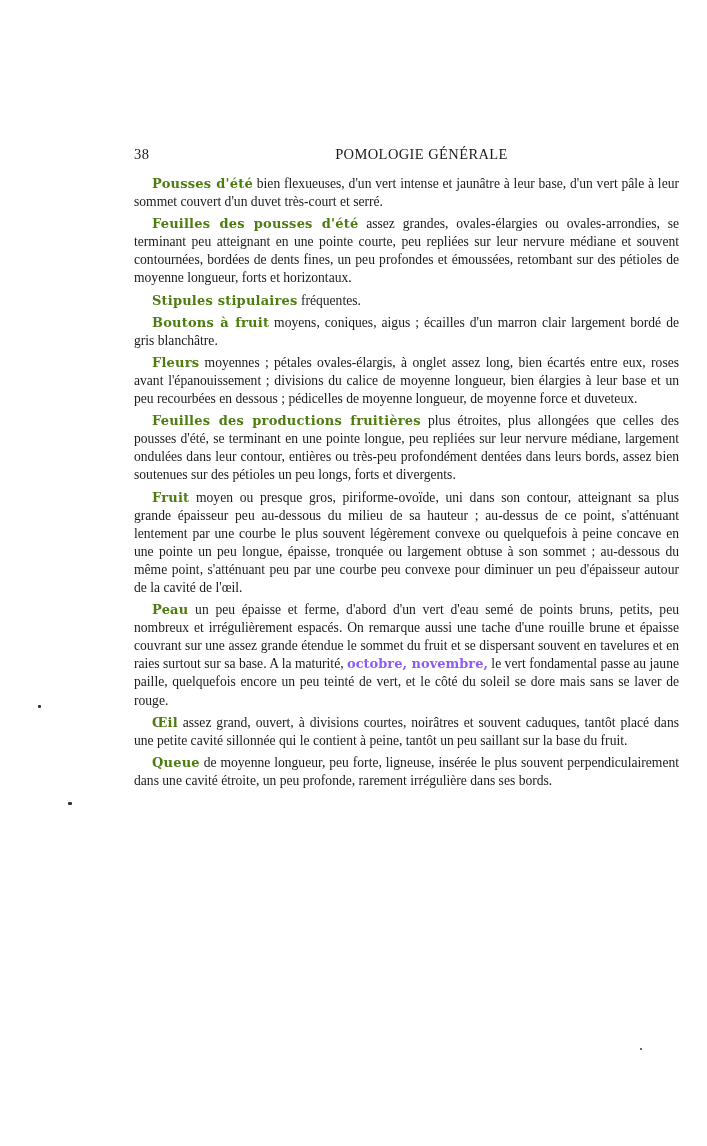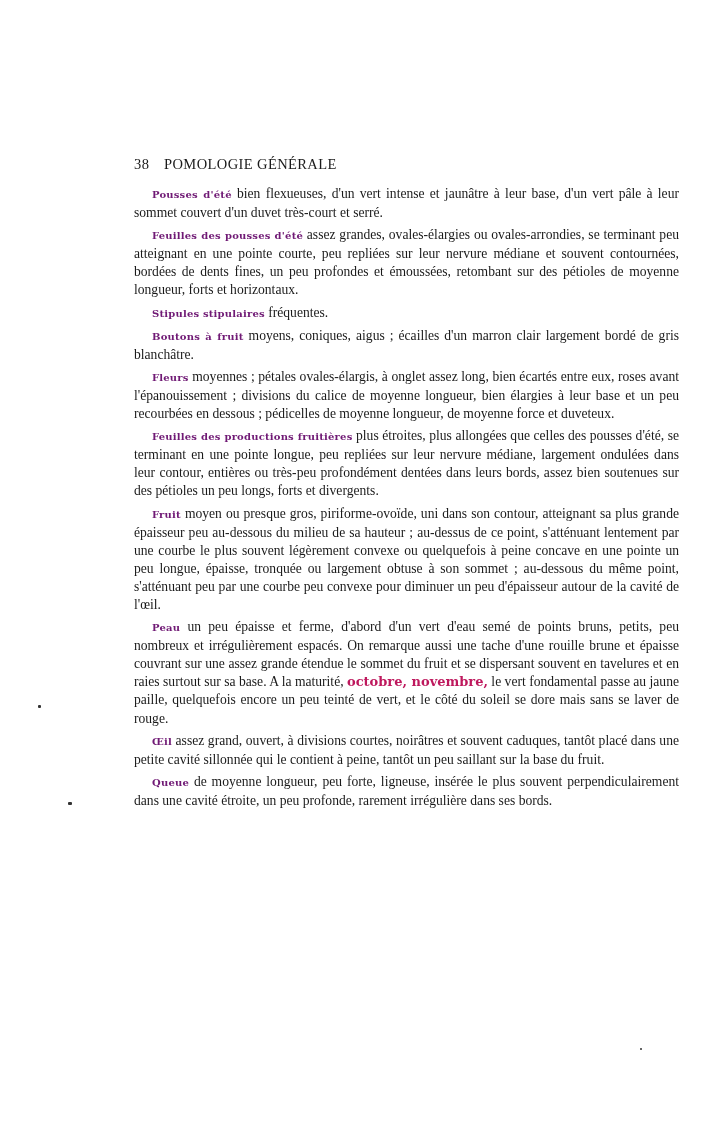--- a/index.html
+++ b/index.html
@@ -11,63 +11,63 @@
       width: 707px;
       height: 1146px;
       position: relative;
       overflow: hidden;
       font-family: "Liberation Serif", "DejaVu Serif", serif;
       color: #1a1a1a;
     }
     .page {
       position: absolute;
       left: 134px;
-      top: 156px;
+      top: 146px;
       width: 545px;
     }
     .running-head {
       position: relative;
       height: 20px;
       margin-bottom: 9px;
       font-size: 14.5px;
       letter-spacing: 0.4px;
     }
     .page-number {
       position: absolute;
       left: 0;
       top: 0;
     }
     .running-title {
       position: absolute;
       left: 0;
       right: 0;
       top: 0;
-      text-align: left;
+      text-align: center;
       padding-left: 30px;
     }
     .para {
       margin: 0 0 4px 0;
       text-indent: 18px;
       text-align: justify;
       font-size: 13.6px;
       line-height: 18.1px;
       hyphens: manual;
     }
     .term {
       font-family: "DejaVu Serif", "Liberation Serif", serif;
       font-weight: bold;
-      font-size: 10px;
+      font-size: 13px;
       letter-spacing: 0.2px;
-      color: #701a75;
+      color: #4d7c0f;
     }
     .emph {
       font-family: "DejaVu Serif", "Liberation Serif", serif;
       font-weight: bold;
       font-size: 13px;
-      color: #be185d;
+      color: #8b5cf6;
     }
     .speck {
       position: absolute;
       background: #333;
       border-radius: 1px;
     }
   </style>
 </head>
 <body>
 

